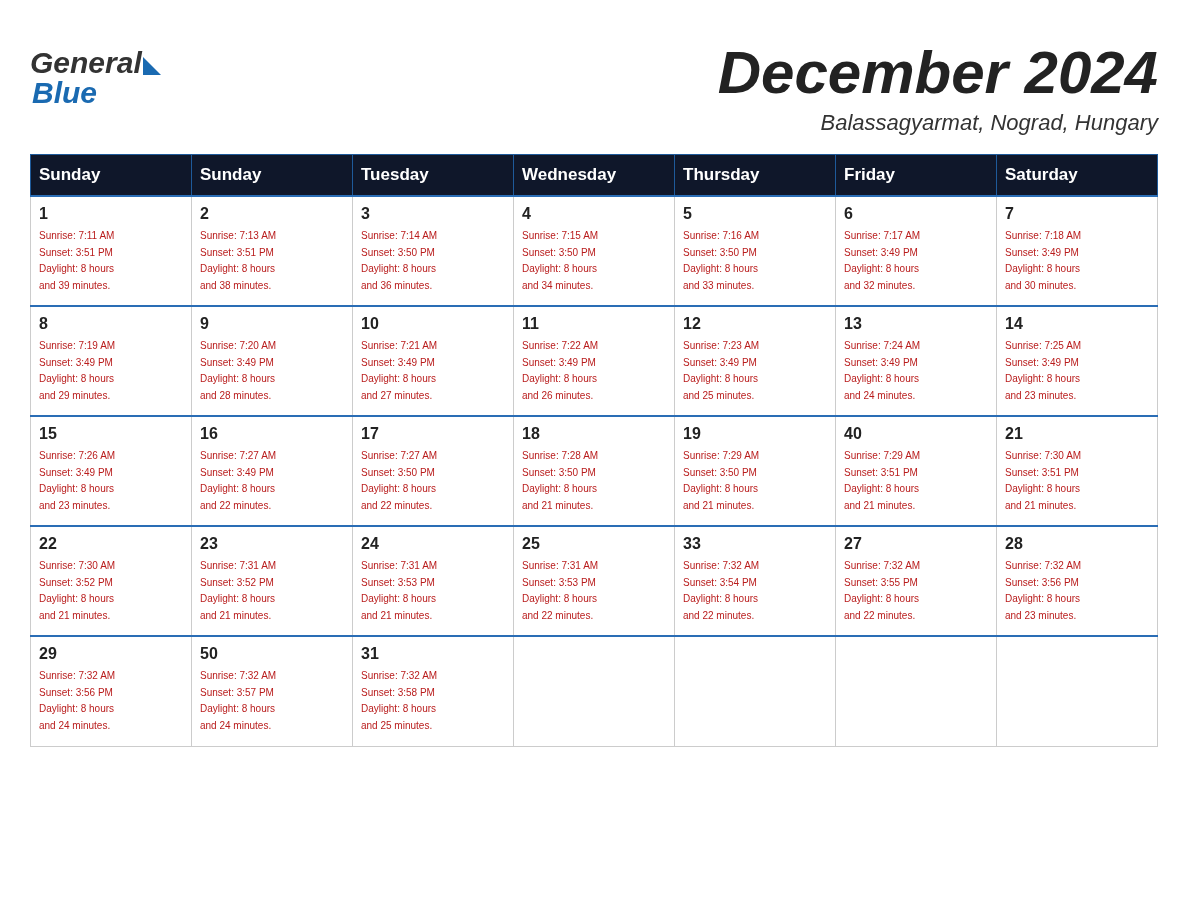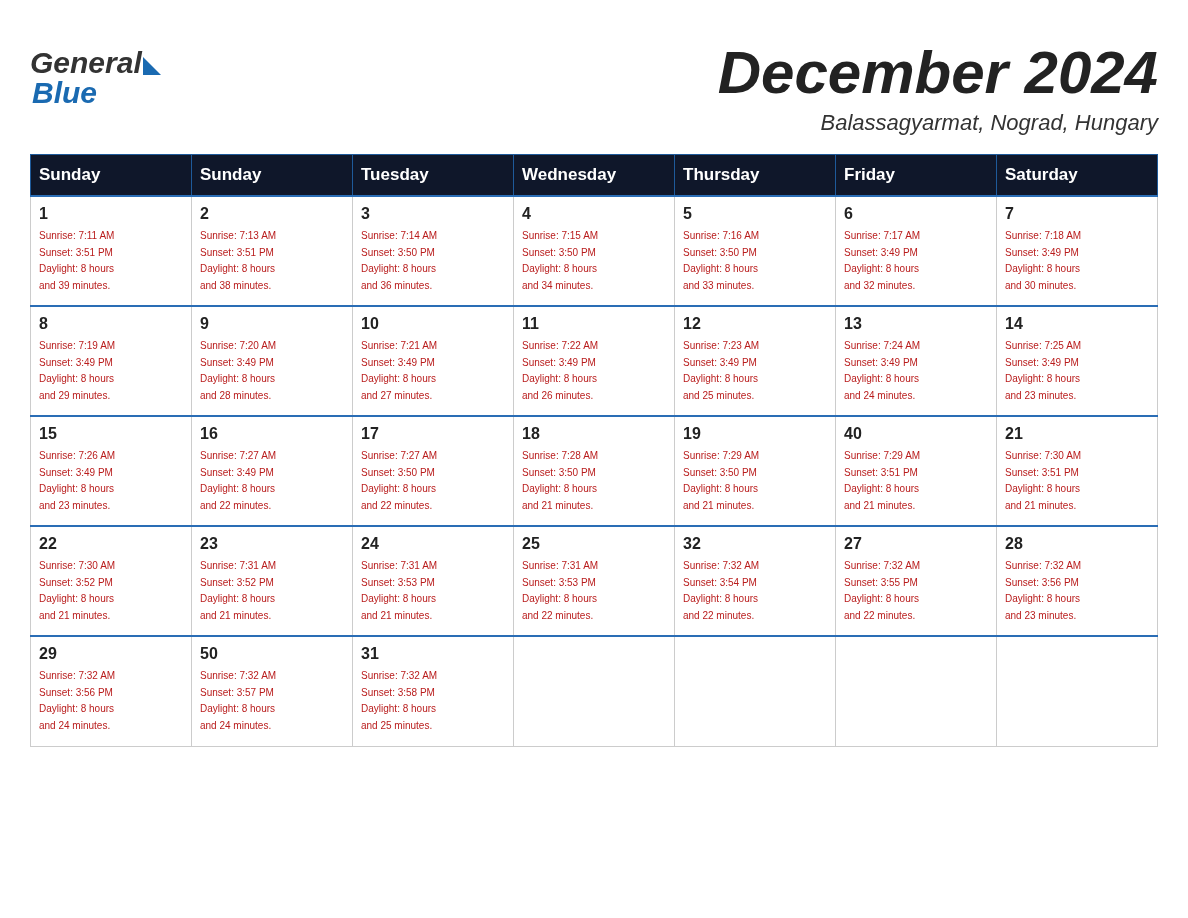--- a/index.html
+++ b/index.html
@@ -154,21 +154,21 @@
         <td><span class="day-num">18</span><span class="day-info">Sunrise: 7:28 AM<br>Sunset: 3:50 PM<br>Daylight: 8 hours<br>and 21 minutes.</span></td>
         <td><span class="day-num">19</span><span class="day-info">Sunrise: 7:29 AM<br>Sunset: 3:50 PM<br>Daylight: 8 hours<br>and 21 minutes.</span></td>
         <td><span class="day-num">40</span><span class="day-info">Sunrise: 7:29 AM<br>Sunset: 3:51 PM<br>Daylight: 8 hours<br>and 21 minutes.</span></td>
         <td><span class="day-num">21</span><span class="day-info">Sunrise: 7:30 AM<br>Sunset: 3:51 PM<br>Daylight: 8 hours<br>and 21 minutes.</span></td>
       </tr>
       <tr>
         <td><span class="day-num">22</span><span class="day-info">Sunrise: 7:30 AM<br>Sunset: 3:52 PM<br>Daylight: 8 hours<br>and 21 minutes.</span></td>
         <td><span class="day-num">23</span><span class="day-info">Sunrise: 7:31 AM<br>Sunset: 3:52 PM<br>Daylight: 8 hours<br>and 21 minutes.</span></td>
         <td><span class="day-num">24</span><span class="day-info">Sunrise: 7:31 AM<br>Sunset: 3:53 PM<br>Daylight: 8 hours<br>and 21 minutes.</span></td>
         <td><span class="day-num">25</span><span class="day-info">Sunrise: 7:31 AM<br>Sunset: 3:53 PM<br>Daylight: 8 hours<br>and 22 minutes.</span></td>
-        <td><span class="day-num">32</span><span class="day-info">Sunrise: 7:32 AM<br>Sunset: 3:54 PM<br>Daylight: 8 hours<br>and 22 minutes.</span></td>
+        <td><span class="day-num">33</span><span class="day-info">Sunrise: 7:32 AM<br>Sunset: 3:54 PM<br>Daylight: 8 hours<br>and 22 minutes.</span></td>
         <td><span class="day-num">27</span><span class="day-info">Sunrise: 7:32 AM<br>Sunset: 3:55 PM<br>Daylight: 8 hours<br>and 22 minutes.</span></td>
         <td><span class="day-num">28</span><span class="day-info">Sunrise: 7:32 AM<br>Sunset: 3:56 PM<br>Daylight: 8 hours<br>and 23 minutes.</span></td>
       </tr>
       <tr>
         <td><span class="day-num">29</span><span class="day-info">Sunrise: 7:32 AM<br>Sunset: 3:56 PM<br>Daylight: 8 hours<br>and 24 minutes.</span></td>
         <td><span class="day-num">50</span><span class="day-info">Sunrise: 7:32 AM<br>Sunset: 3:57 PM<br>Daylight: 8 hours<br>and 24 minutes.</span></td>
         <td><span class="day-num">31</span><span class="day-info">Sunrise: 7:32 AM<br>Sunset: 3:58 PM<br>Daylight: 8 hours<br>and 25 minutes.</span></td>
         <td class="empty"></td>
         <td class="empty"></td>
         <td class="empty"></td>

